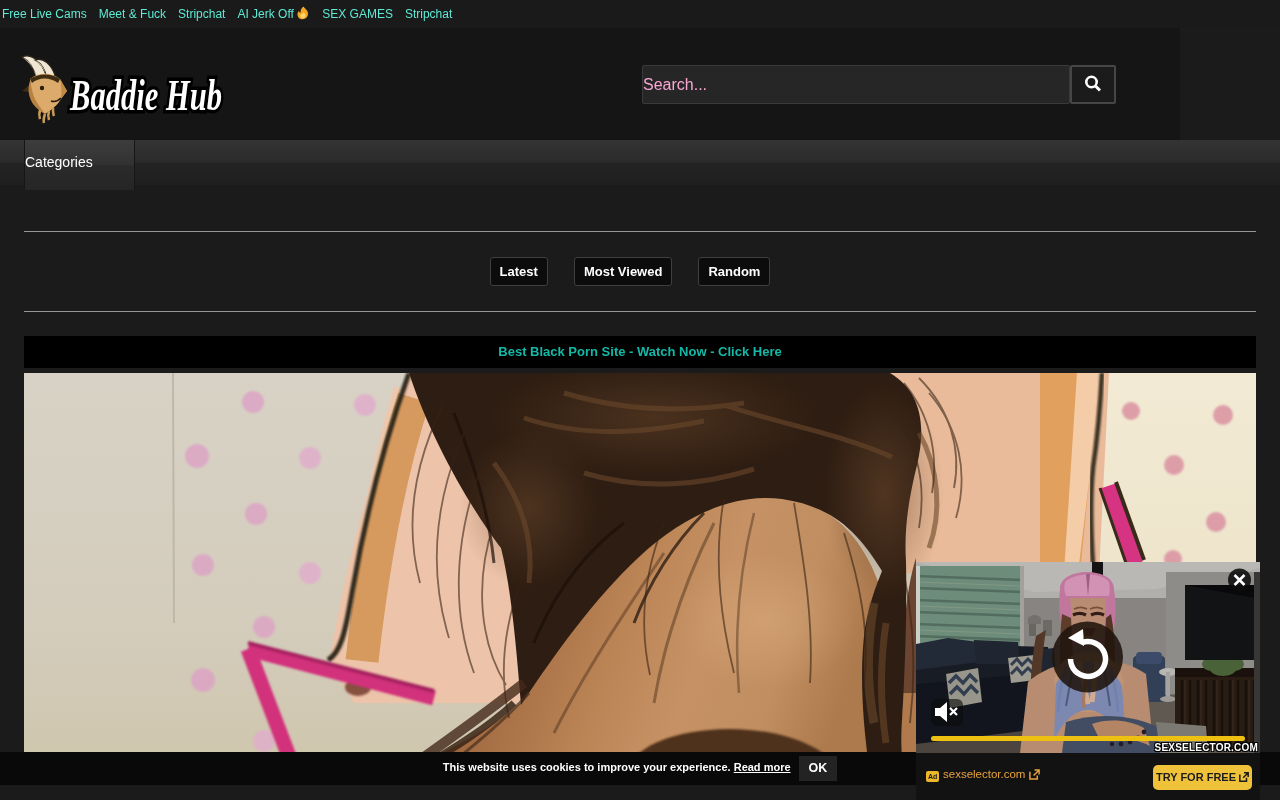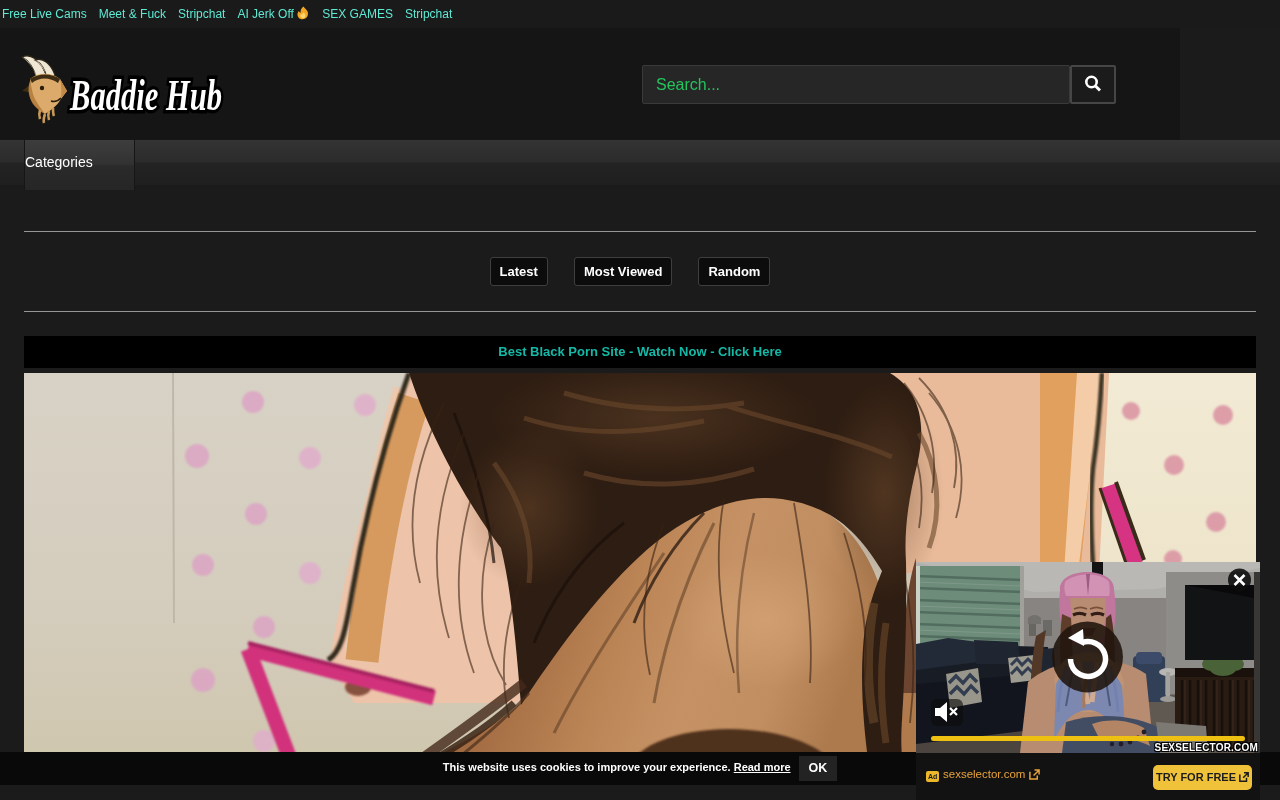--- a/index.html
+++ b/index.html
@@ -1,21 +1,21 @@
 <!DOCTYPE html>
 <html><head>
 <meta charset="utf-8">
 <style>
   * { margin:0; padding:0; box-sizing:border-box; }
   html,body { width:1280px; height:800px; overflow:hidden; background:#1b1b1b;
     font-family:"Liberation Sans", sans-serif; position:relative; }
   .topbar { position:absolute; left:0; top:0; width:1280px; height:28px; background:#1a1a1a; }
   .topbar a { color:#5eead4; font-size:12px; text-decoration:none; display:inline-block; margin-right:12px; vertical-align:top; line-height:29px;}
   .header { position:absolute; left:0; top:28px; width:1180px; height:112px; background:#151515; }
-  .search { position:absolute; left:642px; top:37px; width:428px; height:39px; background:#262626; border:1px solid #3a3a3a; border-radius:2px; color:#22c55e; font-size:16px; line-height:37px; padding-left:13px; }
+  .search { position:absolute; left:642px; top:37px; width:428px; height:39px; background:#262626; border:1px solid #3a3a3a; border-radius:2px; color:#f9a8d4; font-size:16px; line-height:37px; }
   .sbtn { position:absolute; left:1070px; top:37px; width:46px; height:39px; background:#1b1b1b; border:2px solid #464646; border-radius:2px; }
   .navbar { position:absolute; left:0; top:140px; width:1280px; height:45px;
      background:linear-gradient(to bottom,#343434 0%,#2b2b2b 48%,#232323 52%,#1f1f1f 100%); }
   .navcell { position:absolute; left:24px; top:0; width:111px; height:50px;
      background:linear-gradient(to bottom,#3d3d3d 0%,#323232 48%,#2a2a2a 52%,#262626 100%);
      border-left:1px solid #161616; border-right:1px solid #161616;
      color:#fff; font-size:14px; line-height:45px; }
   .hr1 { position:absolute; left:24px; top:231px; width:1232px; height:1px; background:#969696; }
   .hr2 { position:absolute; left:24px; top:311px; width:1232px; height:1px; background:#969696; }
   .tabs { position:absolute; left:0; top:257px; width:1260px; text-align:center; }

